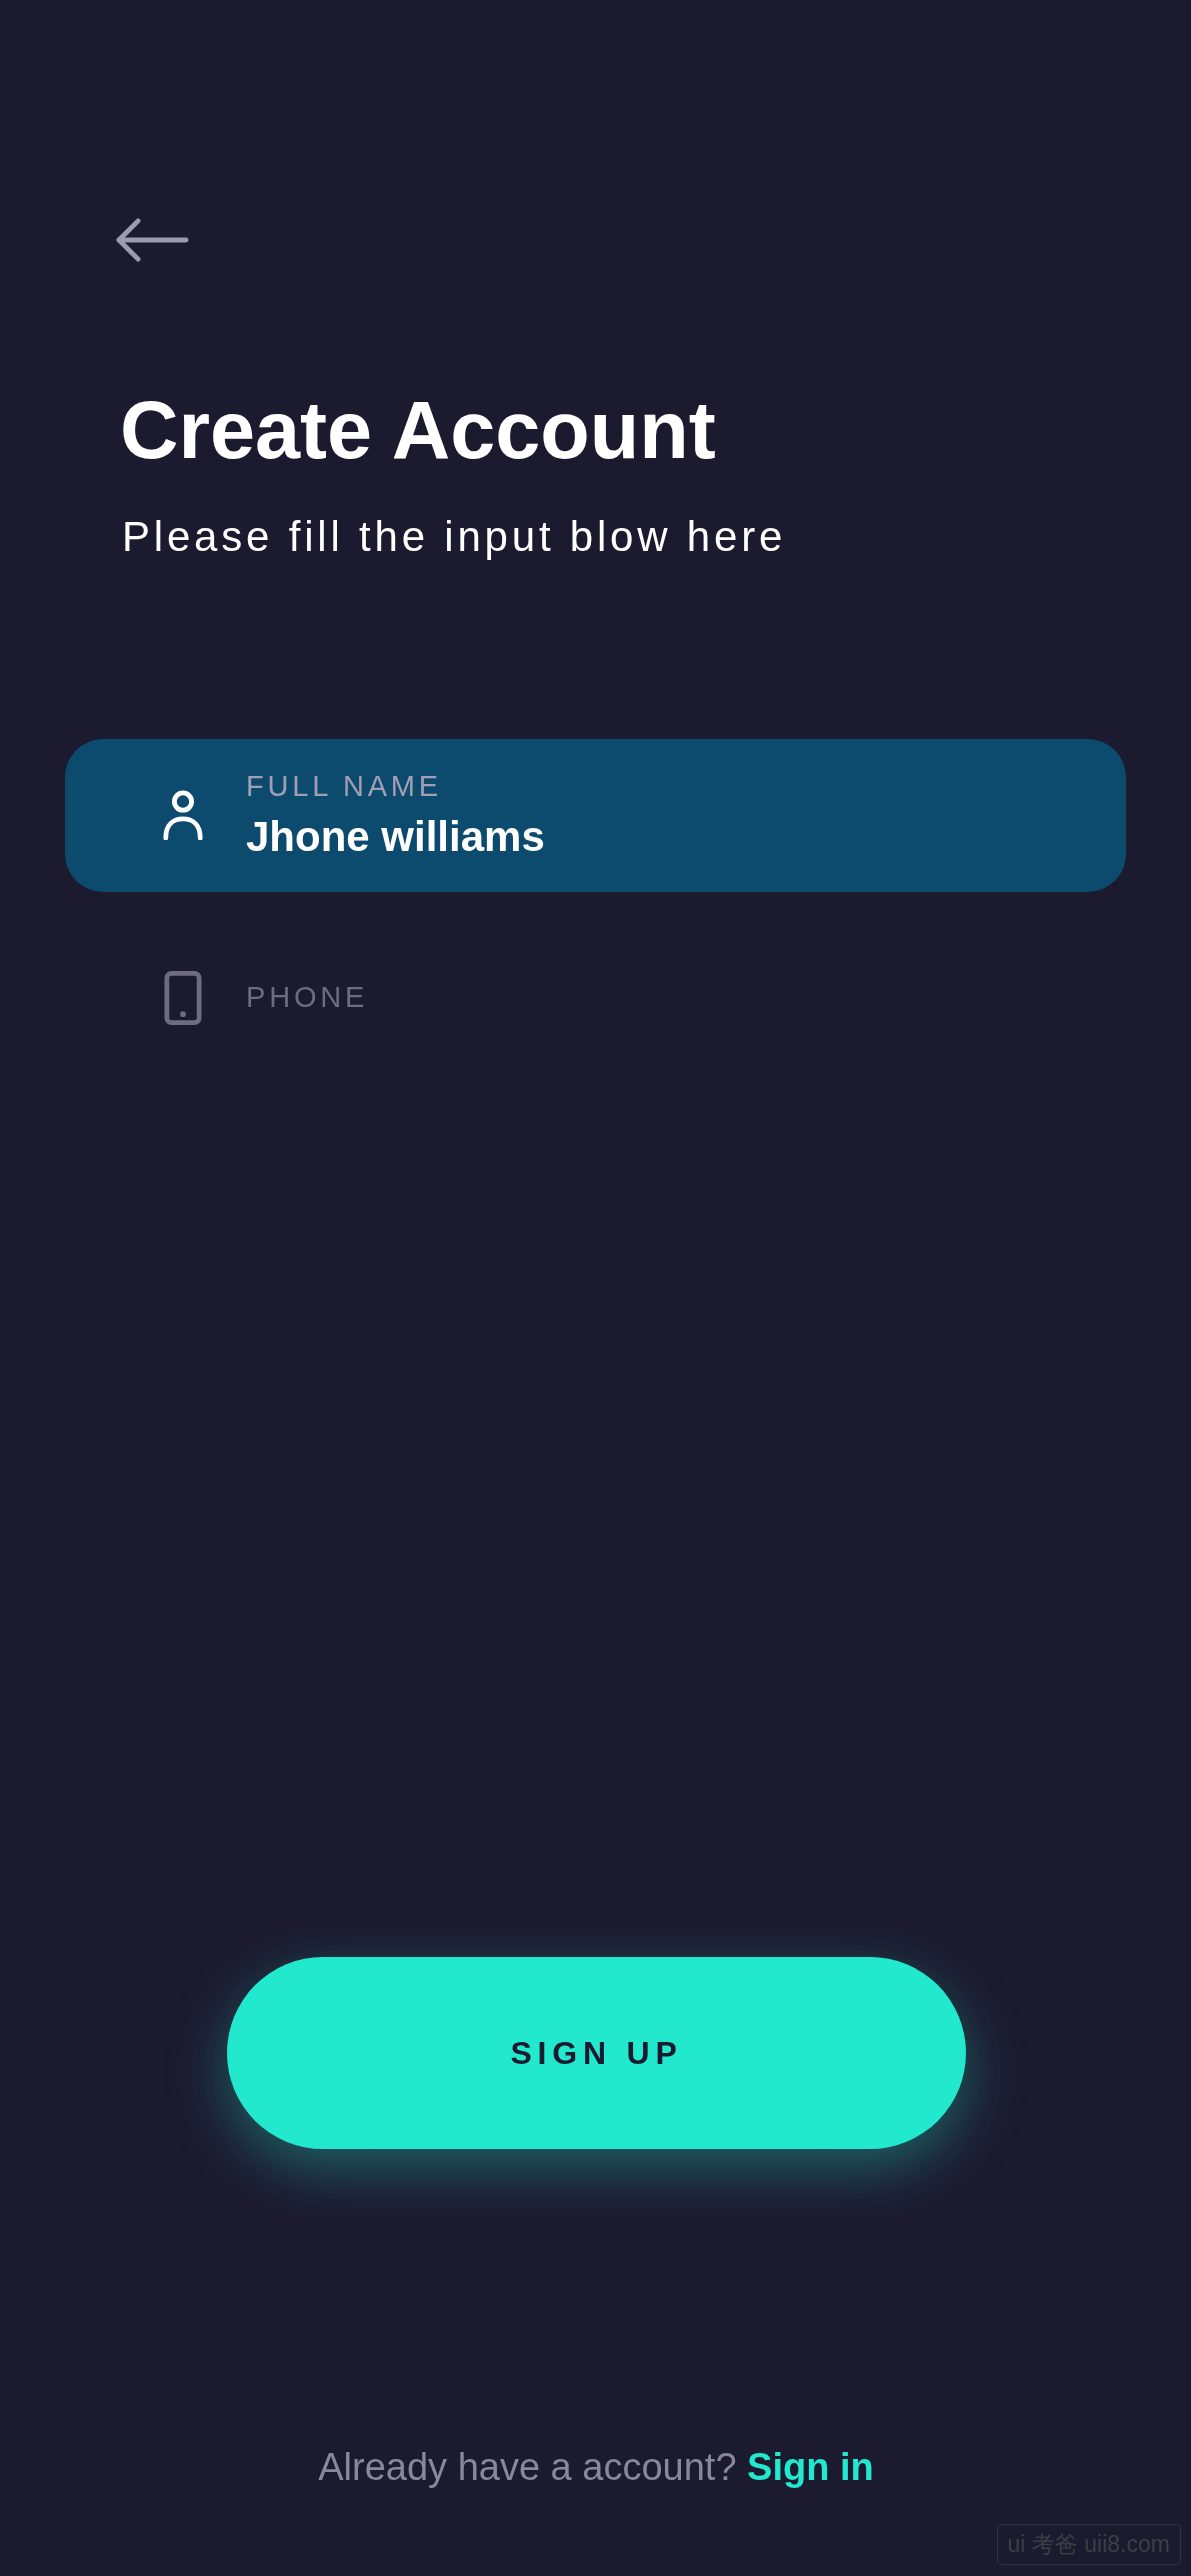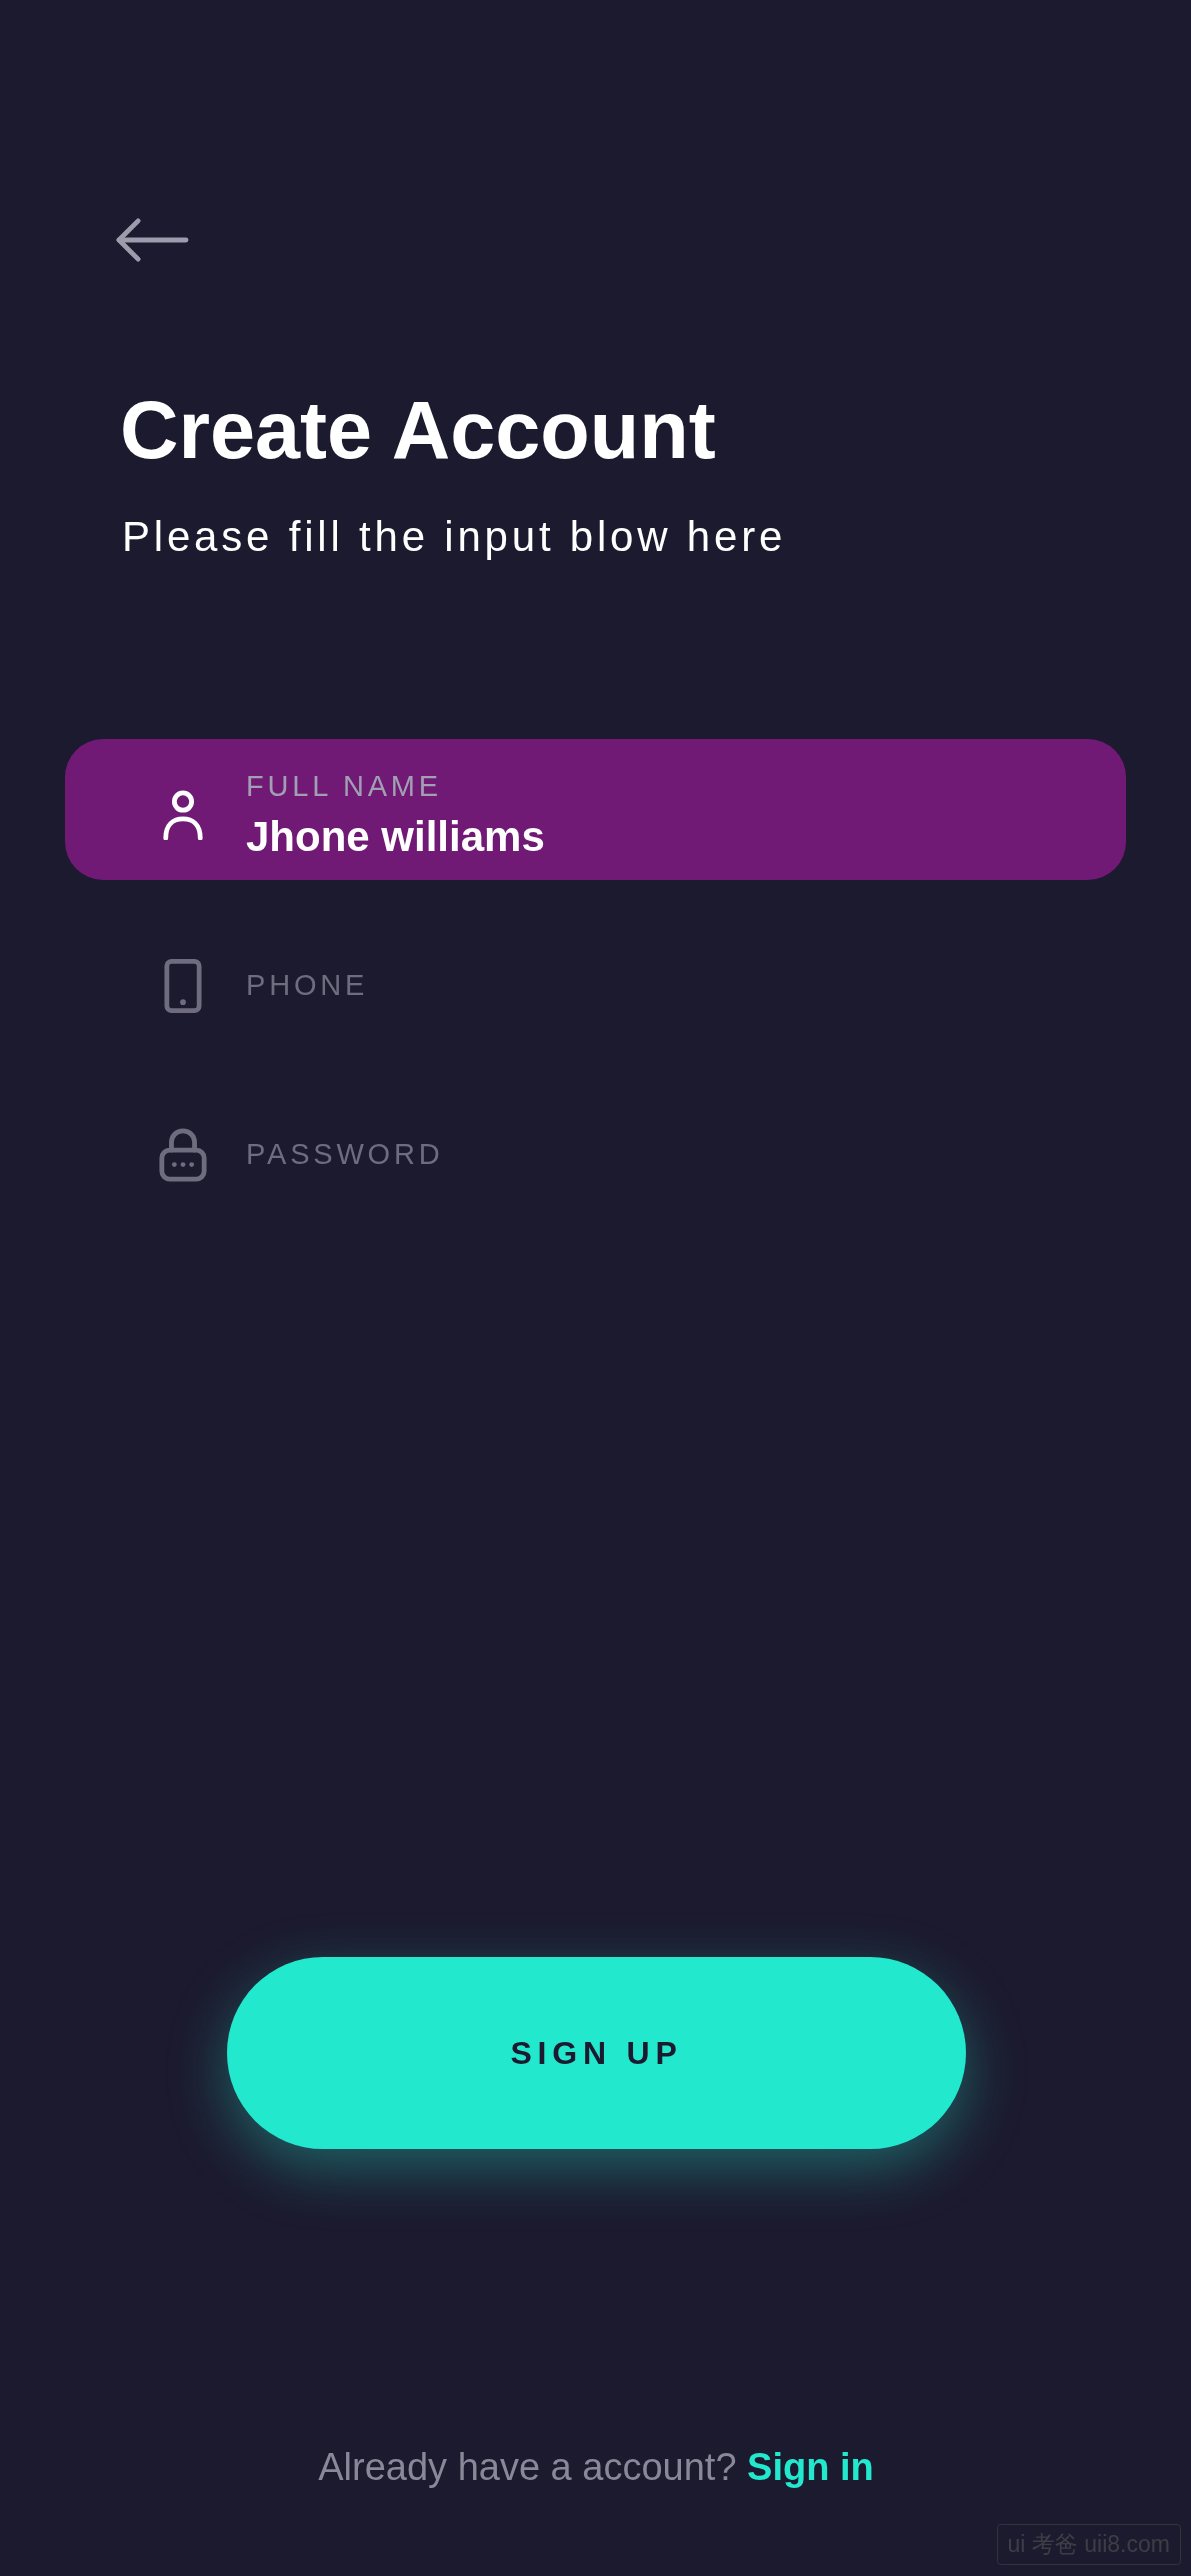--- a/index.html
+++ b/index.html
@@ -55,23 +55,23 @@
       width: 100%;
       border-radius: 38px;
       padding: 36px 48px 36px 91px;
       margin-bottom: 43px;
       display: flex;
       align-items: center;
       gap: 36px;
       cursor: text;
     }
     .input-field.active {
-      background-color: #701a75;
+      background-color: #0c4a6e;
       padding-top: 31px;
-      padding-bottom: 19px;
+      padding-bottom: 31px;
     }
     .input-icon {
       width: 54px;
       height: 54px;
       display: flex;
       align-items: center;
       justify-content: center;
       flex-shrink: 0;
     }
     .input-text-group {
@@ -173,32 +173,20 @@
     <div class="input-icon">
       <svg width="38" height="56" viewBox="0 0 40 58" fill="none">
         <rect x="3" y="3" width="34" height="52" rx="5" stroke="#6f6c7f" stroke-width="5"></rect>
         <circle cx="20" cy="46" r="3" fill="#6f6c7f"></circle>
       </svg>
     </div>
     <span class="input-label inactive">PHONE</span>
   </div>
 
 
-  <div class="input-field">
-    <div class="input-icon">
-      <svg width="50" height="56" viewBox="0 0 52 58" fill="none">
-        <path d="M14 24 V16 C14 9 19 4 26 4 C33 4 38 9 38 16 V24" stroke="#6f6c7f" stroke-width="5" stroke-linecap="round"></path>
-        <rect x="4" y="24" width="44" height="30" rx="8" stroke="#6f6c7f" stroke-width="5"></rect>
-        <circle cx="17" cy="39" r="2.5" fill="#6f6c7f"></circle>
-        <circle cx="26" cy="39" r="2.5" fill="#6f6c7f"></circle>
-        <circle cx="35" cy="39" r="2.5" fill="#6f6c7f"></circle>
-      </svg>
-    </div>
-    <span class="input-label inactive">PASSWORD</span>
-  </div>
 
 
 </div>
 
 <div class="signup-button">
   <span class="signup-button-text">SIGN UP</span>
 </div>
 
 <div class="footer-text">
   <span>Already have a account? </span><span class="signin-link">Sign in</span>

